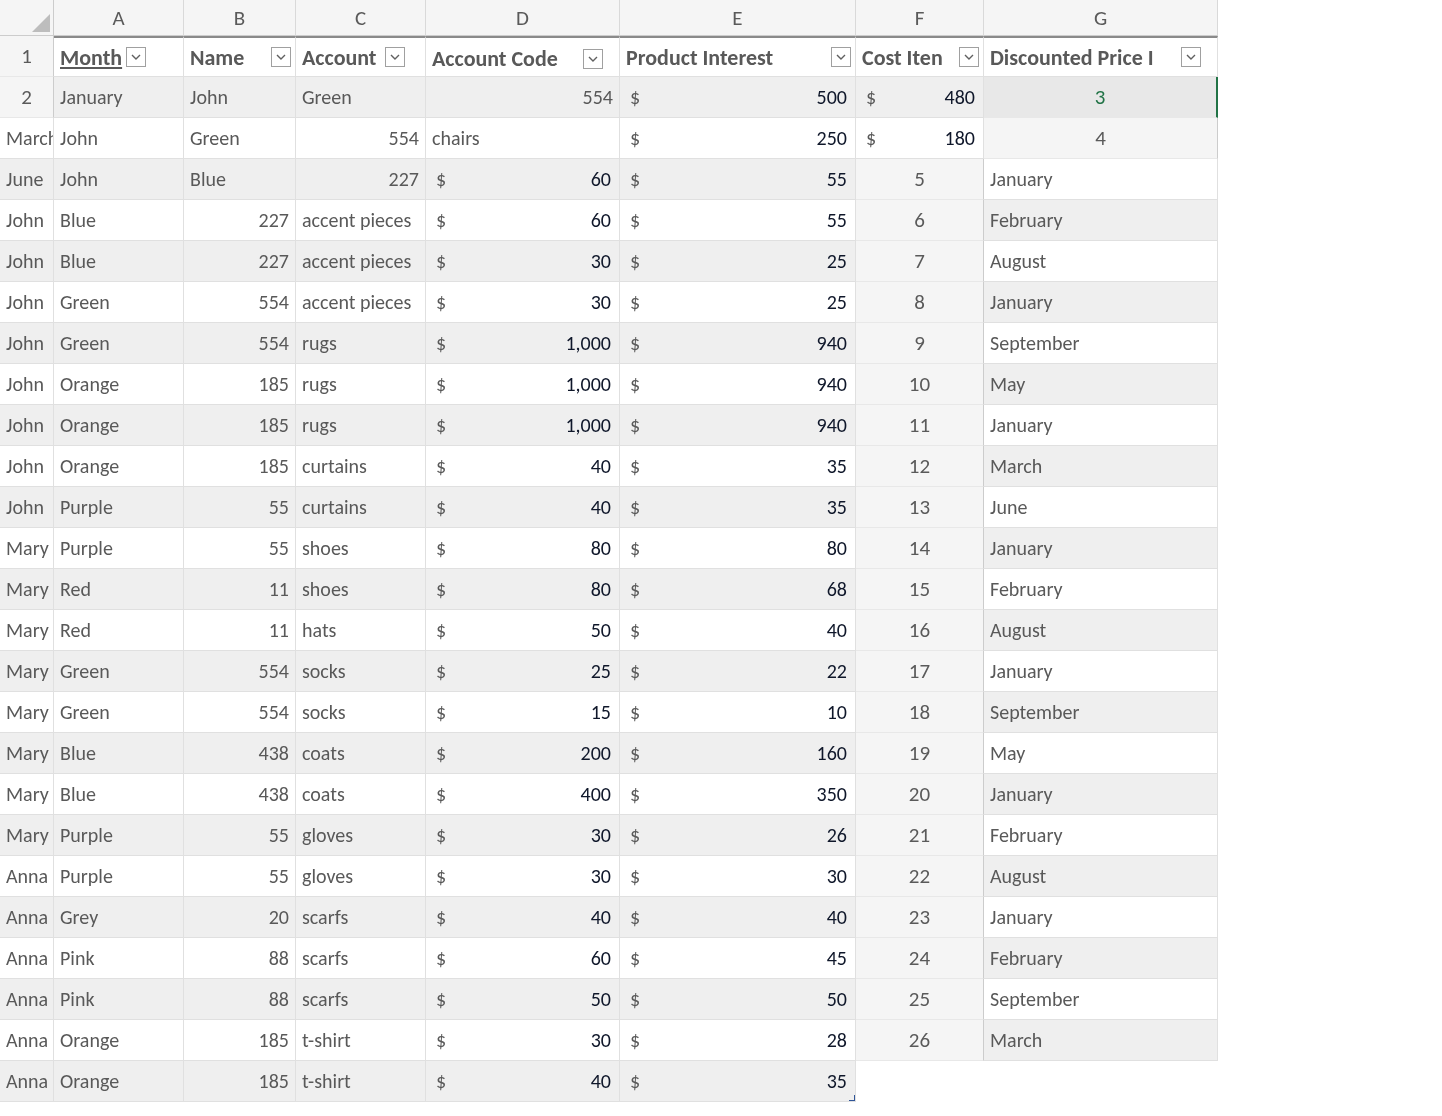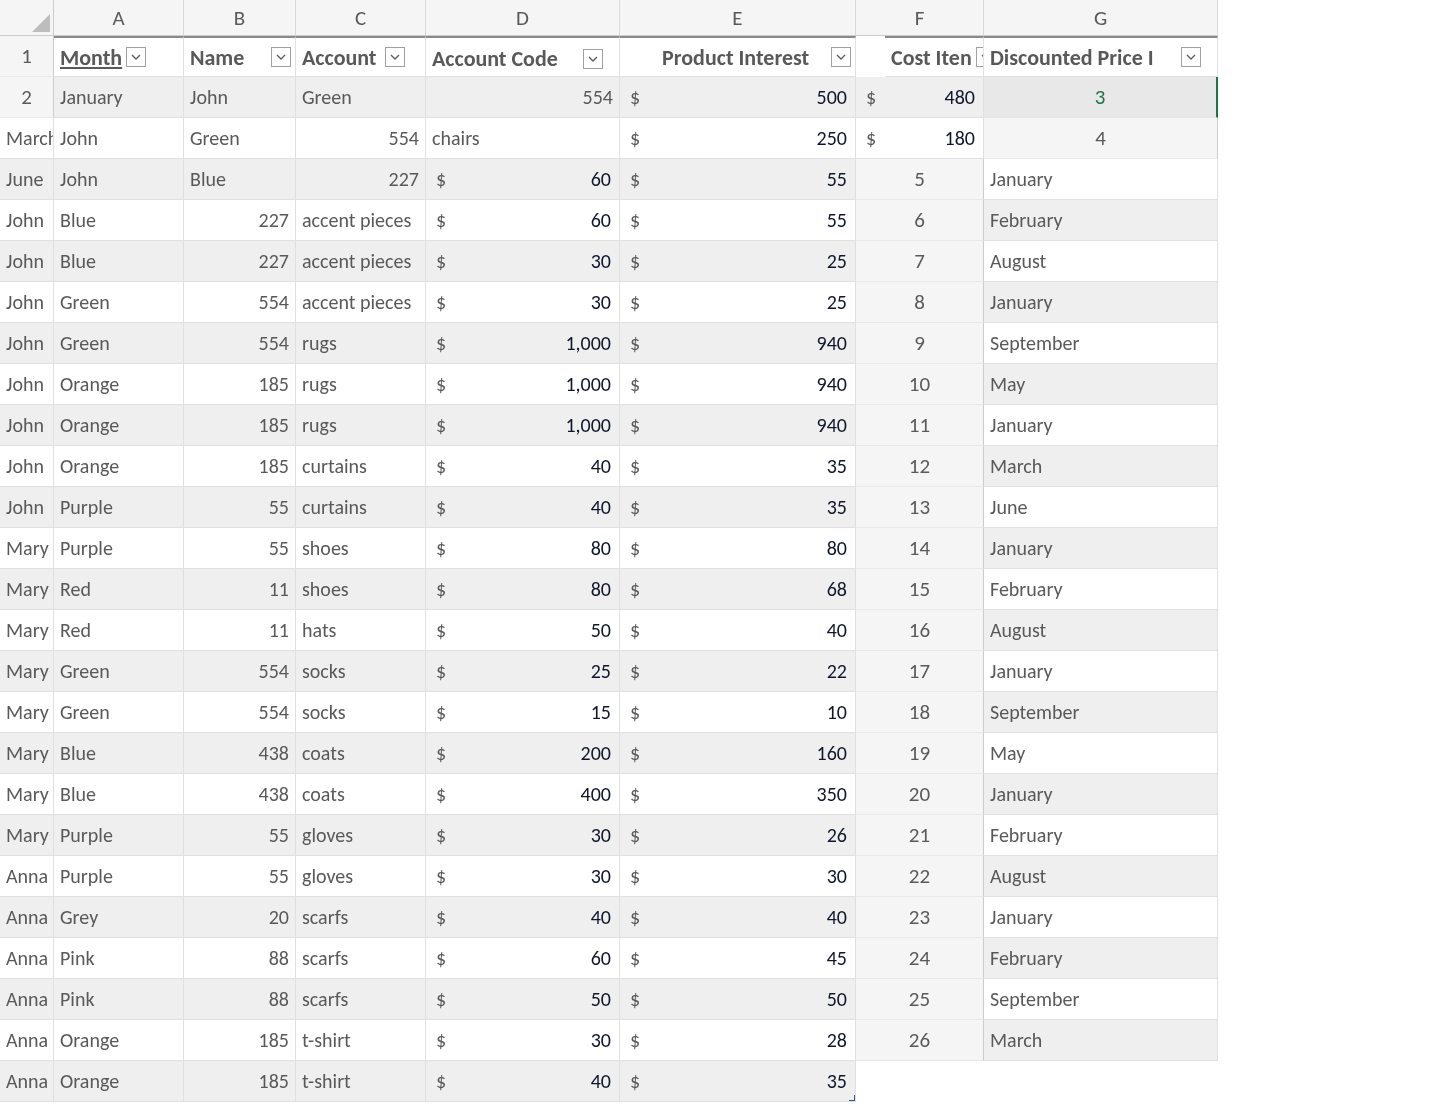--- a/index.html
+++ b/index.html
@@ -145,30 +145,30 @@
       <div style="display: flex; align-items: center; justify-content: space-between; width: 100%;">
         <span class="label">Account Code</span>
         <span class="filter-btn">
           <svg width="12" height="12" viewBox="0 0 12 12">
             <path d="M2 4 L6 8 L10 4" fill="none" stroke="#606060" stroke-width="1.4"></path>
           </svg>
         </span>
       </div>
     </div>
     <div class="cell hdr" style="font-weight: 600; font-size: 22px; border-top: 2px solid rgb(138, 138, 138); display: flex; align-items: center; padding-right: 4px;">
-      <div style="display: flex; align-items: center; justify-content: space-between; width: 100%; margin-left: 36px;">
+      <div style="display: flex; align-items: center; justify-content: space-between; width: 100%;">
         <span class="label">Product Interest</span>
         <span class="filter-btn">
           <svg width="12" height="12" viewBox="0 0 12 12">
             <path d="M2 4 L6 8 L10 4" fill="none" stroke="#606060" stroke-width="1.4"></path>
           </svg>
         </span>
       </div>
     </div>
-    <div class="cell hdr" style="font-weight: 600; font-size: 22px; border-top: 2px solid rgb(138, 138, 138); display: flex; align-items: center; padding-right: 4px; margin-left: 29px;">
+    <div class="cell hdr" style="font-weight: 600; font-size: 22px; border-top: 2px solid rgb(138, 138, 138); display: flex; align-items: center; padding-right: 4px;">
       <div style="display: flex; align-items: center; justify-content: space-between; width: 100%;">
         <span class="label">Cost Iten</span>
         <span class="filter-btn">
           <svg width="12" height="12" viewBox="0 0 12 12">
             <path d="M2 4 L6 8 L10 4" fill="none" stroke="#606060" stroke-width="1.4"></path>
           </svg>
         </span>
       </div>
     </div>
     <div class="cell hdr" style="font-weight: 600; font-size: 22px; border-top: 2px solid rgb(138, 138, 138); display: flex; align-items: center; padding-right: 16px;">

